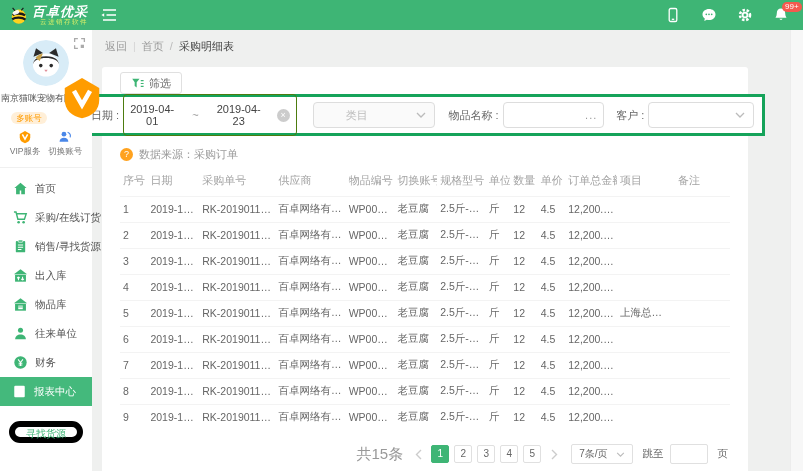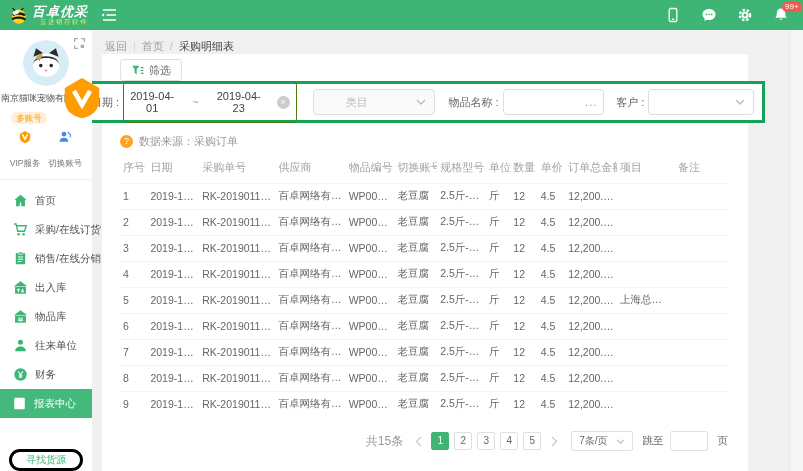--- a/index.html
+++ b/index.html
@@ -23,41 +23,41 @@
   
   .sidebar { position:absolute; top:30px; left:0; bottom:0; width:92px; background:#fff; z-index:10; }
   .qr-corner { position:absolute; top:6px; right:6px; width:13px; height:13px; cursor:pointer; }
   .profile { padding-top:10px; text-align:center; }
   .avatar-wrap { position:relative; width:46px; height:46px; margin:0 auto; cursor:pointer; }
   .avatar-wrap svg { width:46px; height:46px; border-radius:50%; display:block; }
   .verified { position:absolute; right:-2px; bottom:-1px; width:12px; height:12px; }
   .company { font-size:9px; color:#555; margin-top:6px; white-space:nowrap; overflow:hidden; }
   .multi-tag { display:inline-block; margin:7px 0 0 -34px; background:#ffefd8; color:#ff9c00; font-size:8.5px; line-height:12px; padding:0 5px; border-radius:7px; }
   .quick-row { display:flex; justify-content:space-around; padding:5px 6px 9px 6px; border-bottom:1px solid #f0f0f0; }
-  .quick-item { display:flex; flex-direction:column; align-items:center; gap:14px; cursor:pointer; }
+  .quick-item { display:flex; flex-direction:column; align-items:center; gap:2px; cursor:pointer; }
   .quick-item svg { width:14px; height:14px; }
   .quick-item span { font-size:8.5px; color:#777; }
   .menu { margin-top:6px; }
   .menu-item { display:flex; align-items:center; height:29px; padding-left:13px; cursor:pointer; }
   .menu-item .mi-icon { width:15px; height:15px; color:#3eb575; flex:none; }
   .menu-item .mi-icon svg { width:15px; height:15px; display:block; }
   .menu-item .mi-label { font-size:10.5px; color:#555; margin-left:7px; white-space:nowrap; }
   .menu-item.active { background:#44b97c;padding-left:12px; }
   .menu-item.active .mi-icon { color:#fff; }
   .menu-item.active .mi-label { color:#fff; }
-  .find-goods { position:absolute; bottom:0; left:50%; transform:translateX(-50%); width:74px; height:22px; border:3px solid #000000; border-radius:11px; background:#fff; color:#3eb575; font-size:10px; cursor:pointer; font-family:inherit; }
+  .find-goods { position:absolute; bottom:28px; left:50%; transform:translateX(-50%); width:74px; height:22px; border:6px solid #000000; border-radius:11px; background:#fff; color:#3eb575; font-size:10px; cursor:pointer; font-family:inherit; }
 
   
   .main { position:absolute; top:30px; left:92px; right:0; bottom:0; }
   .breadcrumb { height:32px; display:flex; align-items:center; padding-left:13px; font-size:11px; color:#9a9a9a; gap:6px; }
   .breadcrumb .bc-link { cursor:pointer; }
   .breadcrumb .bc-pipe { color:#d5d5d5; }
   .breadcrumb .bc-slash { color:#bbb; }
   .breadcrumb .bc-current { color:#444; }
-  .card { position:absolute; top:24px; left:10px; width:646px; bottom:0; background:#fff; border-radius:3px 3px 0 0; }
+  .card { position:absolute; top:37px; left:10px; width:646px; bottom:0; background:#fff; border-radius:3px 3px 0 0; }
 
   .toolbar { padding:5px 0 0 18px; height:27px; }
   .filter-btn { display:inline-flex; align-items:center; gap:5px; height:22px; padding:0 10px; background:#fff; border:1px solid #e0e0e0; border-radius:3px; font-size:11px; color:#666; cursor:pointer; font-family:inherit; }
   .filter-btn svg { width:13px; height:13px; }
 
   
   .filter-row { position:relative; margin-left:-22px; width:685px; height:42px; background:#fff; border:3px solid #15a35a; display:flex; align-items:center; padding:0 8px; z-index:5; }
   .f-label { font-size:11px; color:#666; white-space:nowrap; }
   .date-range { display:flex; align-items:center; height:42px; width:178px; border:1px solid #4d7c0f; border-radius:4px; margin-left:4px; padding:0 6px; cursor:pointer;gap:16px; }
   .date-val { flex:1; text-align:center; font-size:11px; color:#444; }
@@ -77,21 +77,21 @@
   .datasource { margin-top:10px; padding-left:18px; display:flex; align-items:center; gap:6px; height:16px; }
   .help-dot { width:13px; height:13px; border-radius:50%; background:#ffa21f; color:#fff; font-size:9px; line-height:13px; text-align:center; cursor:pointer; }
   .ds-text { font-size:11px; color:#999; }
 
   .table-wrap { padding:0 18px; margin-top:4px; }
   table { width:100%; border-collapse:collapse; table-layout:fixed; }
   th { height:30px; font-weight:normal; font-size:11px; color:#a3a3a3; text-align:left; padding:0 3px; white-space:nowrap; overflow:hidden; }
   td { height:26px; font-size:10.5px; color:#666; padding:0 3px; border-top:1px solid #f3f3f3; white-space:nowrap; overflow:hidden; text-overflow:ellipsis; }
 
   .pagination { display:flex; align-items:center; justify-content:flex-end; gap:6px; padding-right:20px; margin-top:14px; }
-  .pg-total { font-size:12px; color:#999; margin-right:2px;margin-left:45px; }
+  .pg-total { font-size:15px; color:#999; margin-right:2px;margin-left:45px; }
   .pg-arrow { width:14px; height:18px; display:flex; align-items:center; justify-content:center; color:#ccc; cursor:pointer; }
   .pg-arrow svg { width:7px; height:11px; }
   .page-list { display:flex; gap:5px; }
   .page { min-width:18px; height:18px; line-height:16px; text-align:center; border:1px solid #e0e0e0; border-radius:2px; font-size:10px; color:#666; cursor:pointer; background:#fff; }
   .page.active { background:#3eb575; border-color:#3eb575; color:#fff; }
   .pg-size { display:flex; align-items:center; gap:8px; height:20px; border:1px solid #e0e0e0; border-radius:2px; padding:0 7px; font-size:10px; color:#666; cursor:pointer; margin-left:4px; }
   .pg-size svg { width:9px; height:5px; }
   .pg-jump { font-size:10.5px; color:#666; margin-left:4px; }
   .jump-input { width:38px; height:20px; border:1px solid #e0e0e0; border-radius:2px; outline:none; font-size:10px; padding:0 4px; font-family:inherit; }
 
@@ -220,21 +220,21 @@
           <span class="mi-label">采购/在线订货</span>
         </div>
         <div class="menu-item">
           <span class="mi-icon">
             <svg viewBox="0 0 16 16">
               <rect x="3" y="2.2" width="10" height="12" rx="1" fill="currentColor"></rect>
               <rect x="5.6" y="1" width="4.8" height="2.4" rx="0.6" fill="currentColor" stroke="#fff" stroke-width="0.8"></rect>
               <path d="M5.2 6.4h5.6M5.2 8.8h5.6M5.2 11.2h3.8" stroke="#fff" stroke-width="1.1"></path>
             </svg>
           </span>
-          <span class="mi-label">销售/在线分销</span>
+          <span class="mi-label">销售/寻找货源</span>
         </div>
         <div class="menu-item">
           <span class="mi-icon">
             <svg viewBox="0 0 16 16">
               <path fill="currentColor" d="M8 1.2L1 6.6h14z"></path>
               <rect x="2.2" y="7.2" width="11.6" height="7.4" fill="currentColor"></rect>
               <path d="M5.8 13V9.4M5.8 9.4L4.4 10.8M5.8 9.4l1.4 1.4M10.2 9.4V13m0 0l-1.4-1.4m1.4 1.4l1.4-1.4" stroke="#fff" stroke-width="1.1" fill="none"></path>
             </svg>
           </span>
           <span class="mi-label">出入库</span>

